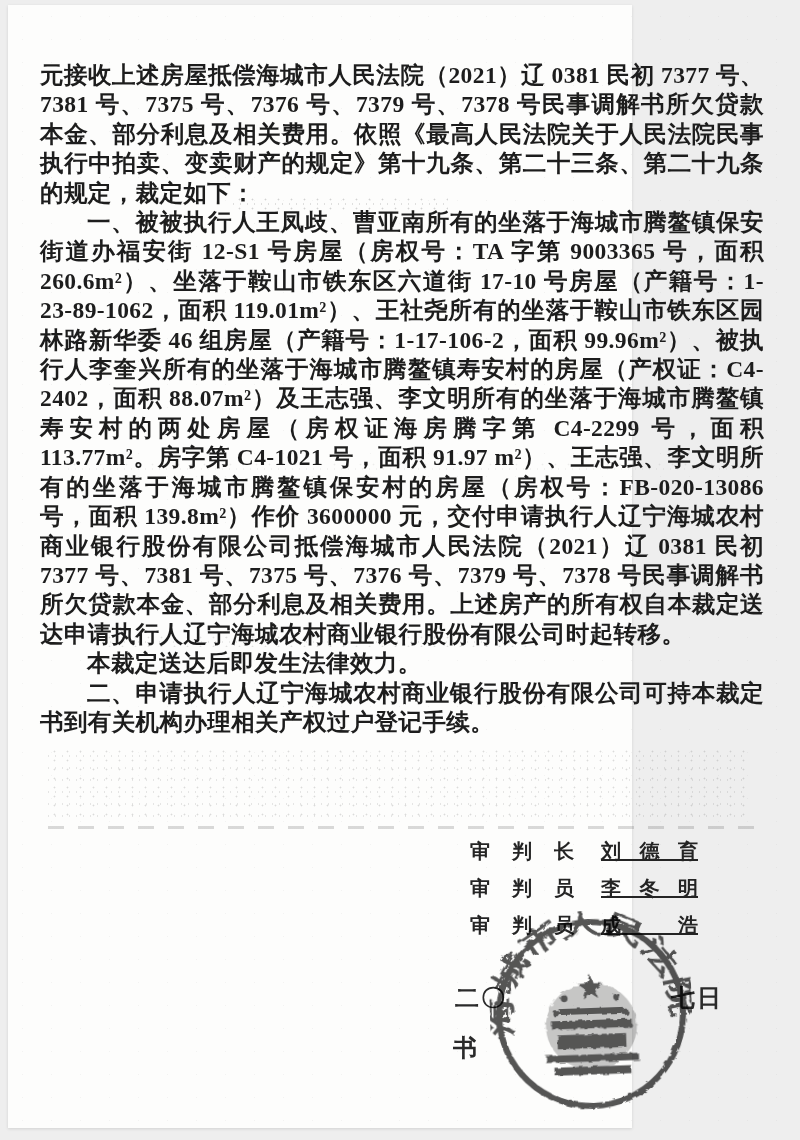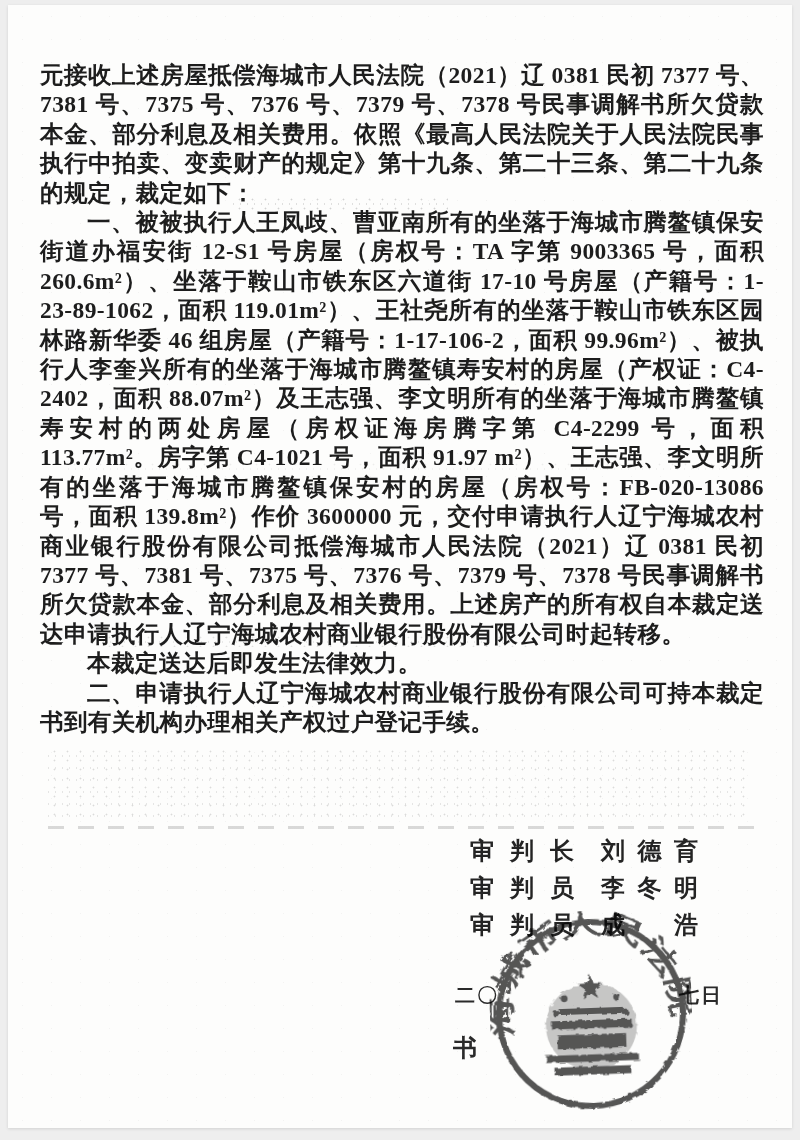--- a/index.html
+++ b/index.html
@@ -2,47 +2,47 @@
 <html><head>
 <meta charset="utf-8">
 <style>
   html,body{margin:0;padding:0;}
   body{
     width:800px;height:1140px;position:relative;overflow:hidden;
     background:#eeeeee;
     font-family:"Liberation Serif","DejaVu Serif",serif;
   }
   .page{
-    position:absolute;left:8px;top:5px;width:784px;height:1123px;
+    position:absolute;left:8px;top:5px;width:624px;height:1123px;
     background:#fdfdfc;
     box-shadow:0 1px 3px rgba(0,0,0,0.12);
   }
   
   .textcol{
     position:absolute;left:32px;top:56px;width:724px;
     font-size:23.5px;line-height:29.4px;letter-spacing:0.4px;
     color:#1d1d1d;font-weight:600;
     text-align:justify;text-justify:inter-character;
   }
   .textcol p{margin:0;}
   .textcol p.indent{text-indent:2em;}
   
   .sig-block{
     position:absolute;left:462px;top:831px;
-    font-size:24px;font-weight:600;color:#242424;
+    font-size:20px;font-weight:600;color:#242424;
   }
   .sig-row{display:flex;align-items:baseline;line-height:30px;margin-bottom:7px;}
   .sig-role{display:inline-block;width:104px;text-align:justify;text-align-last:justify;}
   .sig-gap{display:inline-block;width:27px;}
-  .sig-name{display:inline-block;width:97px;text-align:justify;text-align-last:justify;}
+  .sig-name{display:inline-block;width:97px;text-align:justify;text-align-last:justify;text-decoration:underline;}
   
   .date-row{
     position:absolute;left:447px;top:977px;width:268px;
     display:flex;justify-content:space-between;
-    font-size:20px;font-weight:600;color:#2a2a2a;letter-spacing:2px;
+    font-size:24px;font-weight:600;color:#2a2a2a;letter-spacing:2px;
   }
   .clerk-row{
     position:absolute;left:445px;top:1027px;
     font-size:24px;font-weight:600;color:#2a2a2a;
   }
   
   .seal{
     position:absolute;left:482px;top:906px;width:202px;height:206px;
     mix-blend-mode:multiply;opacity:0.93;transform:rotate(-2deg);
     pointer-events:none;

